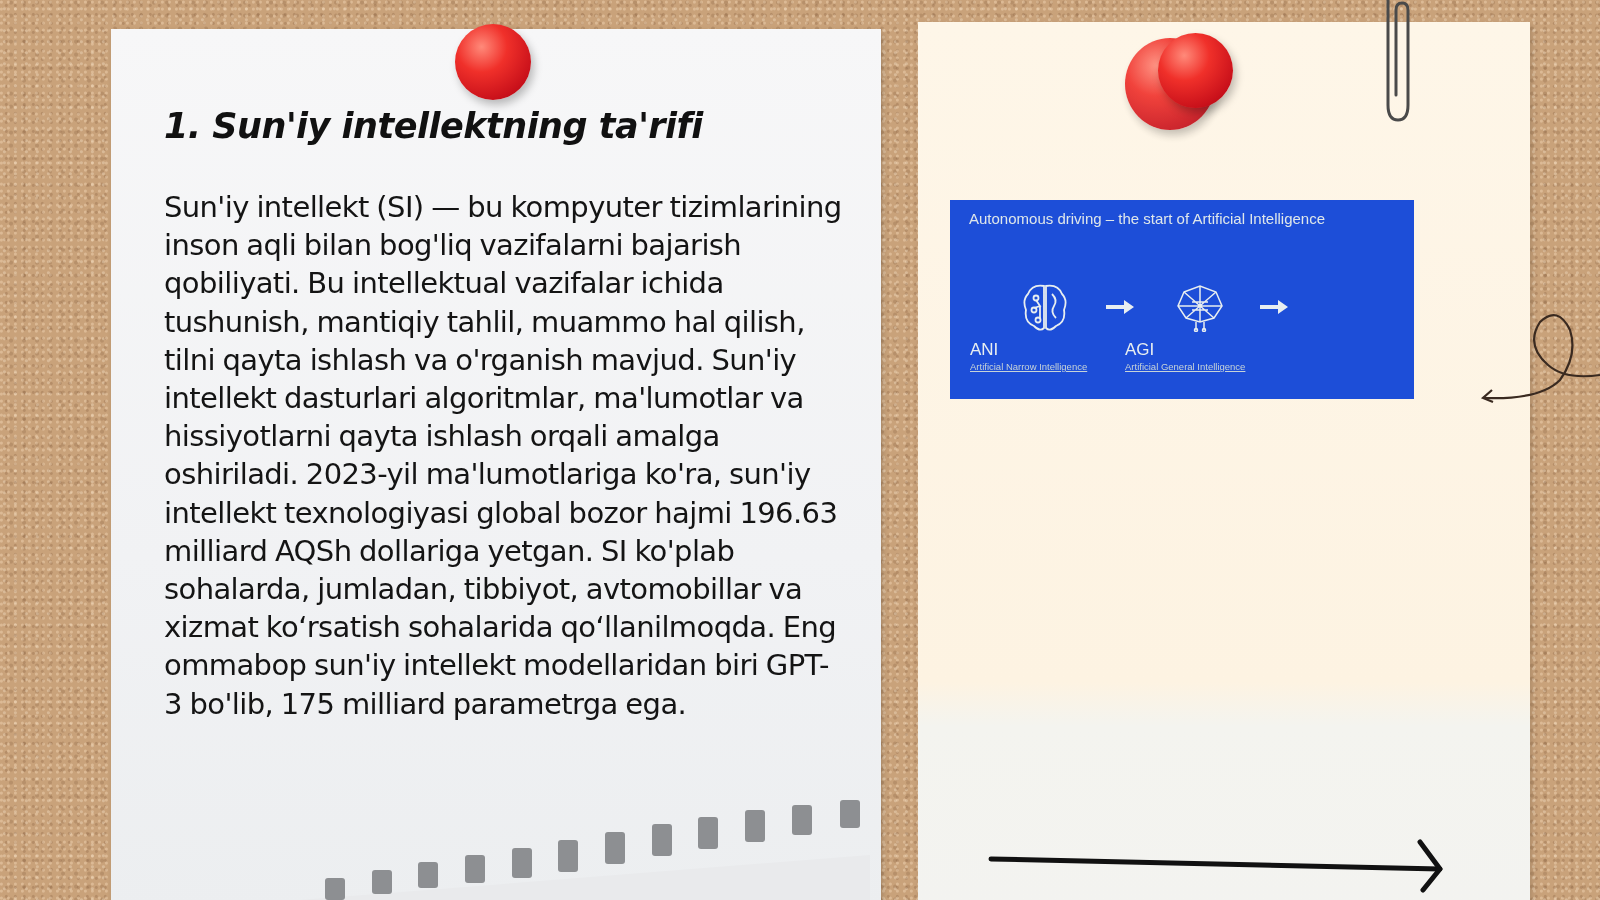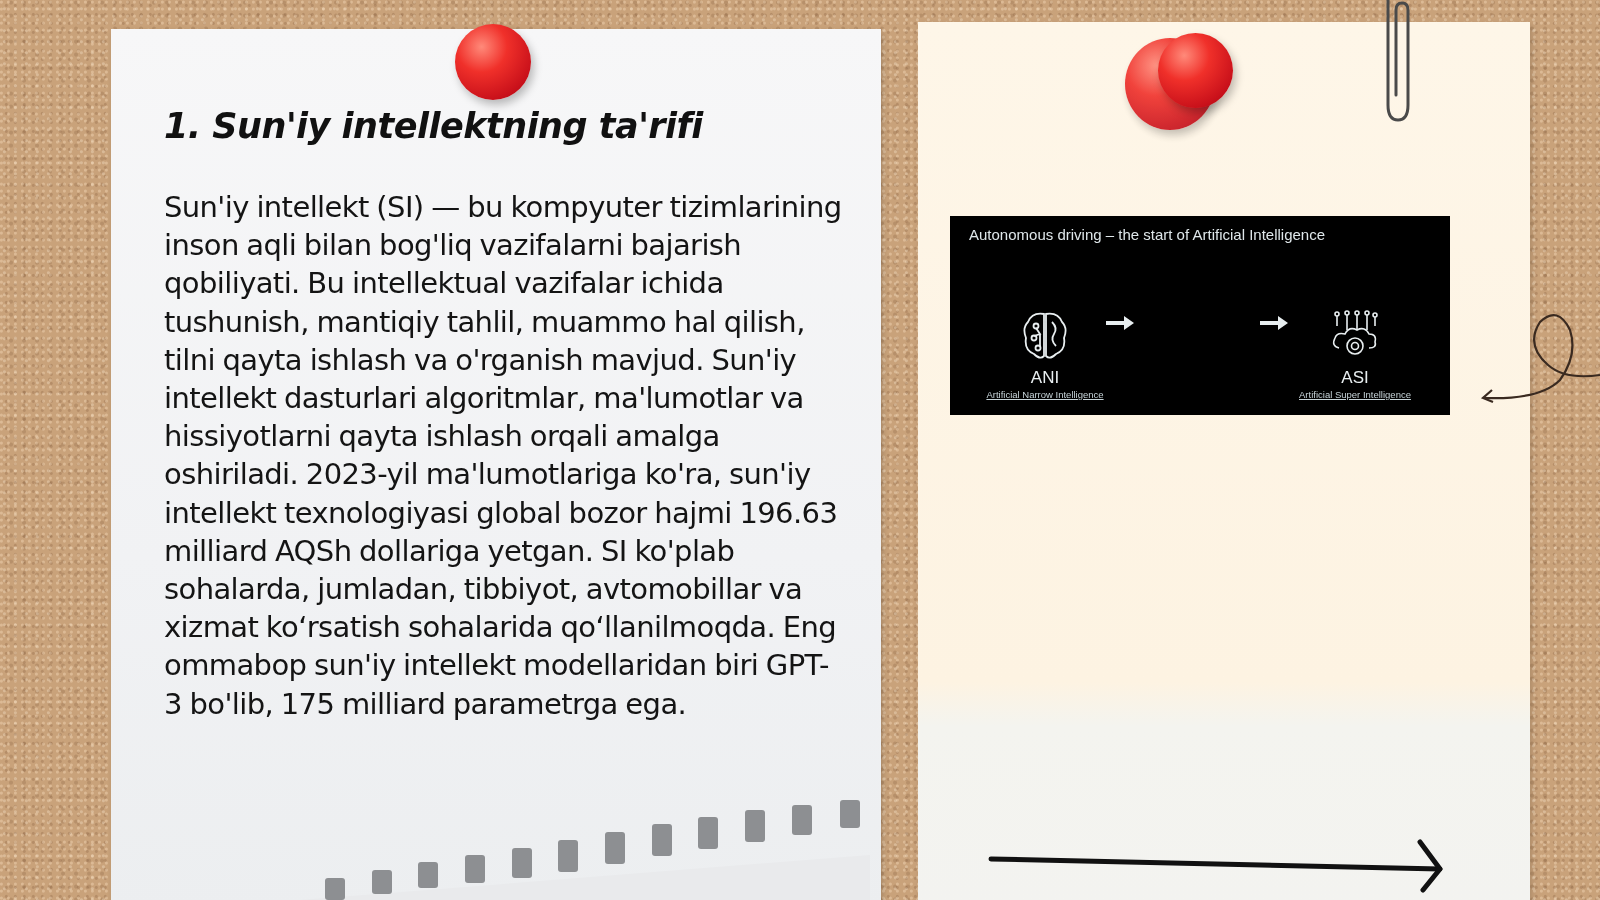--- a/index.html
+++ b/index.html
@@ -33,30 +33,29 @@
     position:absolute; left:160px; top:102px;
     font-family:"DejaVu Sans", sans-serif; font-weight:bold; font-style:italic;
     font-size:35px; color:#111; letter-spacing:-0.5px; margin:4px;
   }
   .body-text {
     position:absolute; left:160px; top:184px; width:680px;
     font-family:"DejaVu Sans", sans-serif; font-size:29px; line-height:38.2px;
     color:#141414; margin:4px; letter-spacing:-0.6px; word-spacing:-1px;
   }
   .ai-banner {
-    position:absolute; left:950px; top:200px; width:500px; height:199px;
-    background:#000000;
+    position:absolute; left:950px; top:200px; width:464px; height:199px;
+    background:#1d4ed8;
     color:#e8eef0;
-    margin-top:16px;
   }
   .ai-banner .banner-title {
     position:absolute; left:19px; top:10px; font-size:15px; color:#dfe7ea;
     font-family:"Liberation Sans", sans-serif;
   }
-  .stage { position:absolute; top:94px; width:150px; text-align:center; }
+  .stage { position:absolute; top:82px; width:150px; }
   .stage svg { display:block; margin:0 auto; }
   .stage .abbr { font-size:17px; color:#e8eef0; margin-top:8px; font-family:"Liberation Sans", sans-serif; }
   .stage .full { font-size:9.5px; color:#c6d3d8; margin-top:1px; font-family:"Liberation Sans", sans-serif;text-decoration:underline; }
   .arrow-mini { position:absolute; top:100px; }
   .tear {
     position:absolute; left:300px; top:800px; width:570px; height:100px;
   }
 </style>
 </head>
 <body>
@@ -114,40 +113,36 @@
       </g>
     </svg>
     <div class="abbr">ANI</div>
     <div class="full">Artificial Narrow Intelligence</div>
   </div>
 
   <svg class="arrow-mini" style="left:156px;" width="28" height="14" viewBox="0 0 28 14">
     <path d="M0 5 L18 5 L18 0 L28 7 L18 14 L18 9 L0 9 Z" fill="#e8eef0"></path>
   </svg>
 
+  <div class="stage" style="left:175px;">
+    <svg width="52" height="50" viewBox="0 0 52 50">
+      <g fill="none" stroke="#e8eef0" stroke-width="1.5">
+        <path d="M10 10 L26 4 L42 10 L48 24 L40 36 L26 40 L12 36 L4 24 Z"></path>
+        <path d="M10 10 L40 36 M42 10 L12 36 M26 4 L26 40 M4 24 L48 24 M18 20 L34 20 M18 28 L34 28"></path>
+        <path d="M22 40 L22 48 M30 40 L30 48"></path>
+        <circle cx="22" cy="48" r="1.5"></circle>
+          <circle cx="30" cy="48" r="1.5"></circle>
+      </g>
+    </svg>
+    <div class="abbr">AGI</div>
+    <div class="full">Artificial General Intelligence</div>
+  </div>
 
   <svg class="arrow-mini" style="left:310px;" width="28" height="14" viewBox="0 0 28 14">
     <path d="M0 5 L18 5 L18 0 L28 7 L18 14 L18 9 L0 9 Z" fill="#e8eef0"></path>
   </svg>
 
-  <div class="stage" style="left:330px;">
-    <svg width="48" height="50" viewBox="0 0 48 50">
-      <g fill="none" stroke="#e8eef0" stroke-width="1.6">
-        <circle cx="6" cy="4" r="2"></circle>
-          <circle cx="16" cy="3" r="2"></circle>
-          <circle cx="26" cy="3" r="2"></circle>
-          <circle cx="36" cy="3" r="2"></circle>
-          <circle cx="44" cy="5" r="2"></circle>
-        <path d="M6 6 L6 16 M16 5 L16 20 M26 5 L26 20 M36 5 L36 20 M44 7 L44 16"></path>
-        <path d="M8 38 Q0 36 4 28 Q6 22 14 24 Q18 16 26 20 Q34 16 38 24 Q46 24 44 32 Q46 38 38 38"></path>
-        <circle cx="24" cy="36" r="8"></circle>
-          <circle cx="24" cy="36" r="3.5"></circle>
-      </g>
-    </svg>
-    <div class="abbr">ASI</div>
-    <div class="full">Artificial Super Intelligence</div>
-  </div>
 </div>
 
 <svg style="position:absolute; left:985px; top:838px;" width="465" height="55" viewBox="0 0 465 55">
   <path d="M6 21 L455 31" stroke="#111" stroke-width="5" stroke-linecap="round" fill="none"></path>
   <path d="M435 4 L455 31 L438 52" stroke="#111" stroke-width="5" stroke-linecap="round" stroke-linejoin="round" fill="none"></path>
 </svg>
 
 </body></html>

